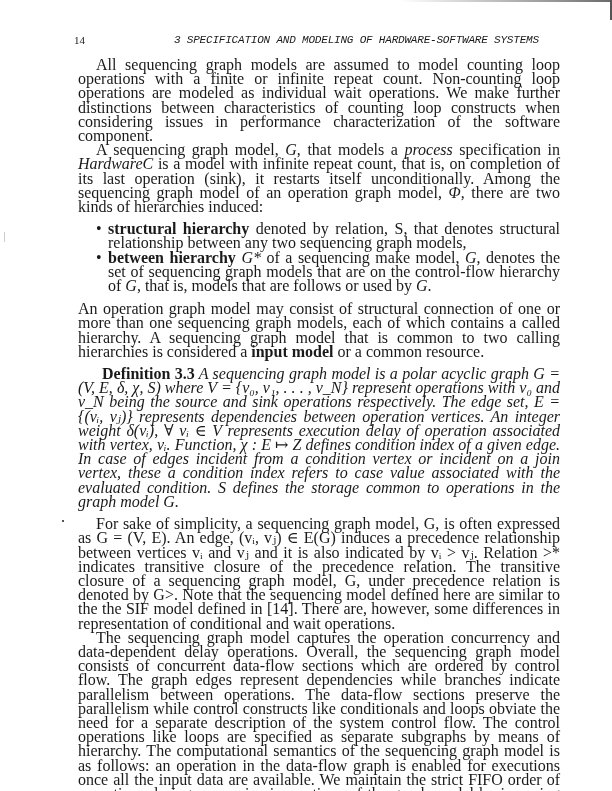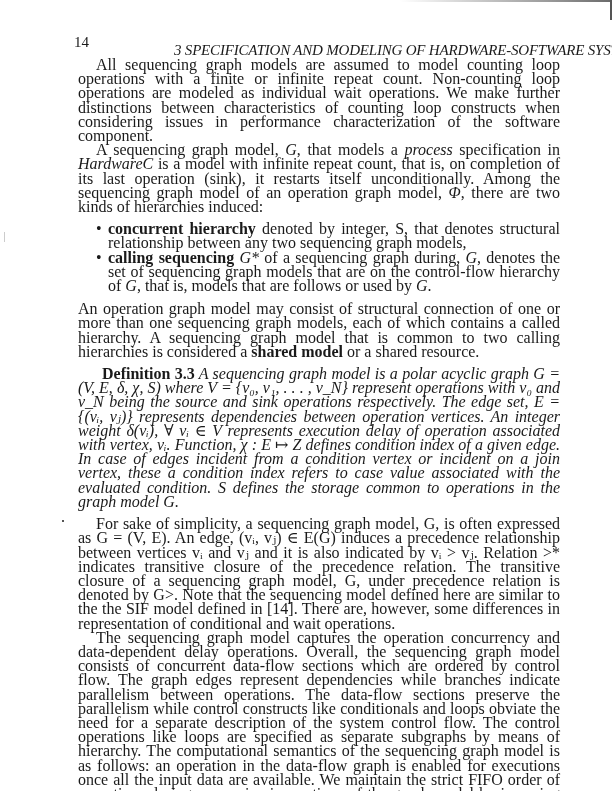--- a/index.html
+++ b/index.html
@@ -2,23 +2,23 @@
 <html><head>
 <meta charset="utf-8">
 <style>
   html, body { margin: 0; padding: 0; background: #ffffff; }
   body { width: 612px; height: 791px; position: relative; overflow: hidden;
          font-family: "Liberation Serif", "DejaVu Serif", serif; color: #1a1a1a; }
   .scan-edge-top { position: absolute; top: 0; left: 400px; width: 212px; height: 2px;
          background: linear-gradient(to right, #ffffff, #9a9a9a 70%, #6a6a6a); }
   .scan-edge-right { position: absolute; top: 0; right: 0; width: 2px; height: 20px; background: #555; }
   .page { position: absolute; left: 74px; top: 0; width: 482px; }
-  .header { position: absolute; top: 34px; left: 0; width: 482px; height: 14px; font-size: 15px; }
+  .header { position: absolute; top: 34px; left: 0; width: 482px; height: 14px; font-size: 11px; }
   .header .num { position: absolute; left: 0; top: 0; }
-  .header .title { position: absolute; left: 100px; top: 8px; font-style: italic; letter-spacing: -0.2px; white-space: nowrap; }
+  .header .title { position: absolute; left: 100px; top: 0; font-style: italic; letter-spacing: -0.2px; white-space: nowrap; font-family: Liberation Mono, monospace; }
   .body { position: absolute; top: 58px; left: 4px; width: 482px; font-size: 16px; line-height: 14.2px; text-align: justify; }
   p { margin: 0; }
   .indent { text-indent: 18px; }
   ul { margin: 8px 0 9px 0; padding-left: 30px; list-style: none; }
   ul li { position: relative; margin: 0; }
   ul li::before { content: "\2022"; position: absolute; left: -12px; top: 0; }
   .gap { height: 8px; }
   .def { font-style: italic; }
   .def b { font-style: normal; margin-left: 24px; }
   i.m { font-style: italic; }
@@ -40,25 +40,25 @@
     <span class="num">14</span>
     <span class="title">3 SPECIFICATION AND MODELING OF HARDWARE-SOFTWARE SYSTEMS</span>
   </div>
 
   <div class="body">
     <p class="indent">All sequencing graph models are assumed to model counting loop operations with a finite or infinite repeat count. Non-counting loop operations are modeled as individual wait operations. We make further distinctions between characteristics of counting loop constructs when considering issues in performance characterization of the software component.</p>
 
     <p class="indent"><span>A sequencing graph model, </span><i class="m">G</i><span>, that models a </span><i>process</i><span> specification in </span><i>HardwareC</i><span> is a model with infinite repeat count, that is, on completion of its last operation (sink), it restarts itself unconditionally. Among the sequencing graph model of an operation graph model, </span><i>Φ</i><span>, there are two kinds of hierarchies induced:</span></p>
 
     <ul>
-      <li><b>concurrent hierarchy</b><span> denoted by integer, </span><span>S</span><span>, that denotes structural relationship between any two sequencing graph models,</span></li>
-      <li><b>calling sequencing</b> <i>G*</i><span> of a sequencing graph during, </span><i>G</i><span>, denotes the set of sequencing graph models that are on the control-flow hierarchy of </span><i>G</i><span>, that is, models that are follows or used by </span><i>G</i><span>.</span></li>
+      <li><b>structural hierarchy</b><span> denoted by relation, </span><span>S</span><span>, that denotes structural relationship between any two sequencing graph models,</span></li>
+      <li><b>between hierarchy</b> <i>G*</i><span> of a sequencing make model, </span><i>G</i><span>, denotes the set of sequencing graph models that are on the control-flow hierarchy of </span><i>G</i><span>, that is, models that are follows or used by </span><i>G</i><span>.</span></li>
     </ul>
 
-    <p><span>An operation graph model may consist of structural connection of one or more than one sequencing graph models, each of which contains a called hierarchy. A sequencing graph model that is common to two calling hierarchies is considered a </span><b>shared model</b><span> or a shared resource.</span></p>
+    <p><span>An operation graph model may consist of structural connection of one or more than one sequencing graph models, each of which contains a called hierarchy. A sequencing graph model that is common to two calling hierarchies is considered a </span><b>input model</b><span> or a common resource.</span></p>
 
     <div class="gap"></div>
 
     <p class="def"><b>Definition 3.3</b> <span>A sequencing graph model is a polar acyclic graph G = (V, E, δ, χ, S) where V = {v₀, v₁, . . . , v_N} represent operations with v₀ and v_N being the source and sink operations respectively. The edge set, E = {(vᵢ, vⱼ)} represents dependencies between operation vertices. An integer weight δ(vᵢ), ∀ vᵢ ∈ V represents execution delay of operation associated with vertex, vᵢ. Function, χ : E ↦ Z defines condition index of a given edge. In case of edges incident from a condition vertex or incident on a join vertex, these a condition index refers to case value associated with the evaluated condition. S defines the storage common to operations in the graph model G.</span></p>
 
     <div class="gap"></div>
 
     <p class="indent">For sake of simplicity, a sequencing graph model, G, is often expressed as G = (V, E). An edge, (vᵢ, vⱼ) ∈ E(G) induces a precedence relationship between vertices vᵢ and vⱼ and it is also indicated by vᵢ &gt; vⱼ. Relation &gt;* indicates transitive closure of the precedence relation. The transitive closure of a sequencing graph model, G, under precedence relation is denoted by G&gt;. Note that the sequencing model defined here are similar to the the SIF model defined in [14]. There are, however, some differences in representation of conditional and wait operations.</p>
     <p class="indent">The sequencing graph model captures the operation concurrency and data-dependent delay operations. Overall, the sequencing graph model consists of concurrent data-flow sections which are ordered by control flow. The graph edges represent dependencies while branches indicate parallelism between operations. The data-flow sections preserve the parallelism while control constructs like conditionals and loops obviate the need for a separate description of the system control flow. The control operations like loops are specified as separate subgraphs by means of hierarchy. The computational semantics of the sequencing graph model is as follows: an operation in the data-flow graph is enabled for executions once all the input data are available. We maintain the strict FIFO order of operations during successive invocations of the graph model by imposing the additional constraint that a source vertex is reinvokes only after the corresponding sink vertex has been executed. This requirement avoids need for conventional</p>
   </div>

